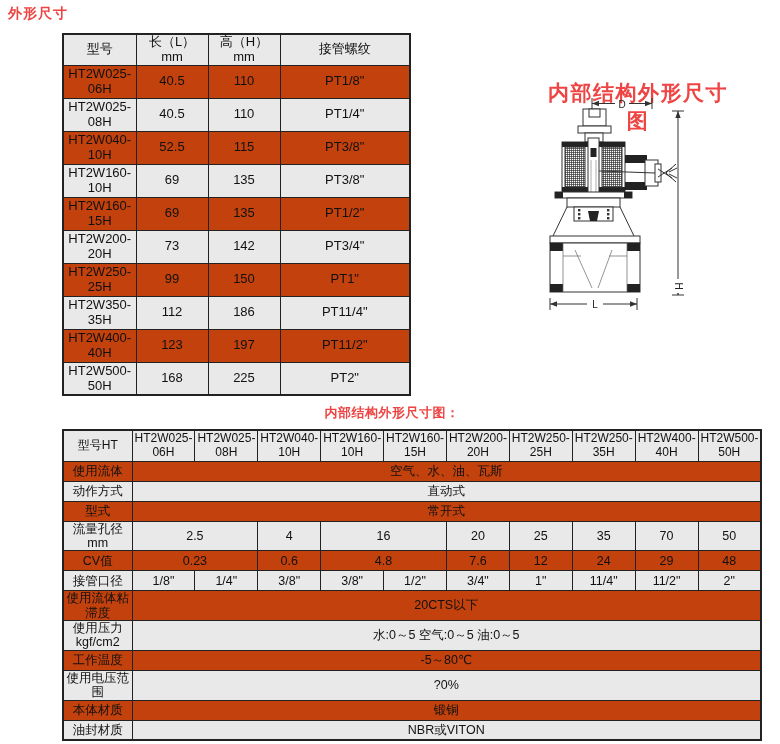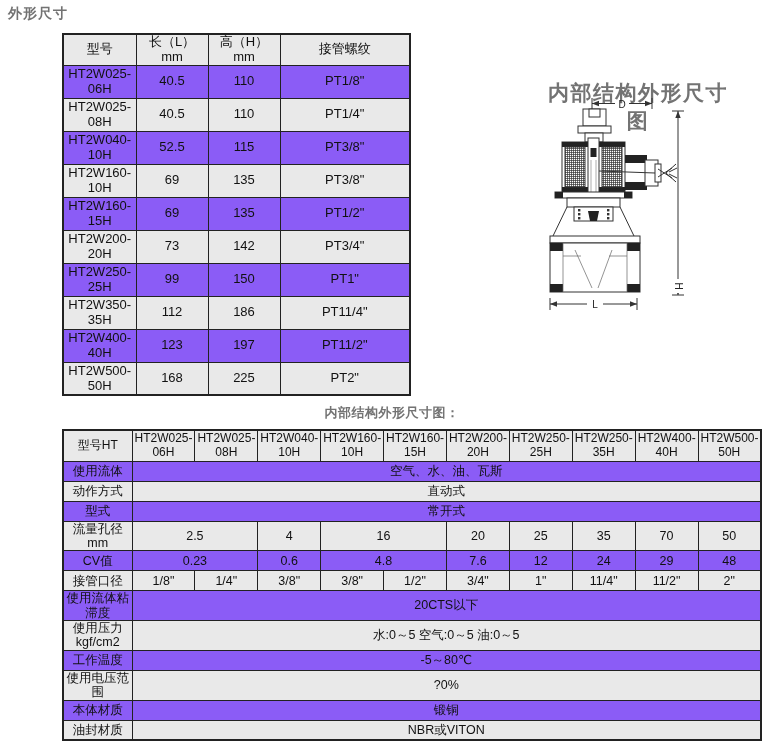--- a/index.html
+++ b/index.html
@@ -2,26 +2,26 @@
 <html><head>
 <meta charset="utf-8">
 <style>
   html,body{margin:0;padding:0;}
   body{
     width:780px;height:744px;position:relative;background:#ffffff;
     font-family:"Liberation Sans","DejaVu Sans",sans-serif;color:#111;
     overflow:hidden;
   }
   .abs{position:absolute;}
-  .sec-title{font-weight:bold;font-size:14px;color:#737373;font-family:Liberation Serif, serif;}
+  .sec-title{font-weight:bold;font-size:14px;color:#ef4444;font-family:Liberation Serif, serif;}
   #title1{left:8px;top:5px;letter-spacing:1px;}
   #diagram-title{left:540px;top:79px;width:196px;text-align:center;font-size:21px;letter-spacing:1.5px;}
   #title2{left:42px;top:404px;width:700px;text-align:center;font-size:13px;letter-spacing:0.5px;}
 
-  table{border-collapse:collapse;table-layout:fixed;background:#8b5cf6;}
+  table{border-collapse:collapse;table-layout:fixed;background:#c2410c;}
   th,td{
     border:1px solid var(--border,#222);
     text-align:center;vertical-align:middle;
     font-weight:normal;padding:0 2px;line-height:1.15;color:#111;
     overflow:hidden;
   }
   #table1{left:62px;top:33px;width:347px;font-size:13px;border:2px solid var(--border,#222);}
   #table1 thead tr{height:27px;background:var(--stripe,#e9e9e9);}
   #table1 tbody tr{height:33px;}
   #table1 tbody tr:nth-child(even){background:var(--stripe,#e9e9e9);}

